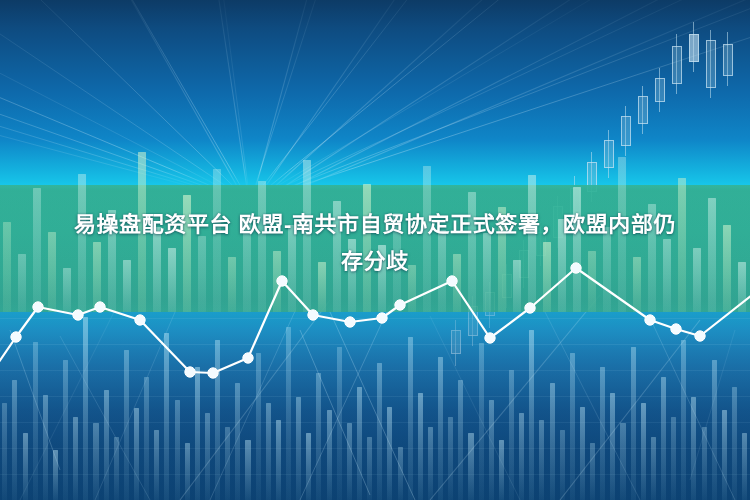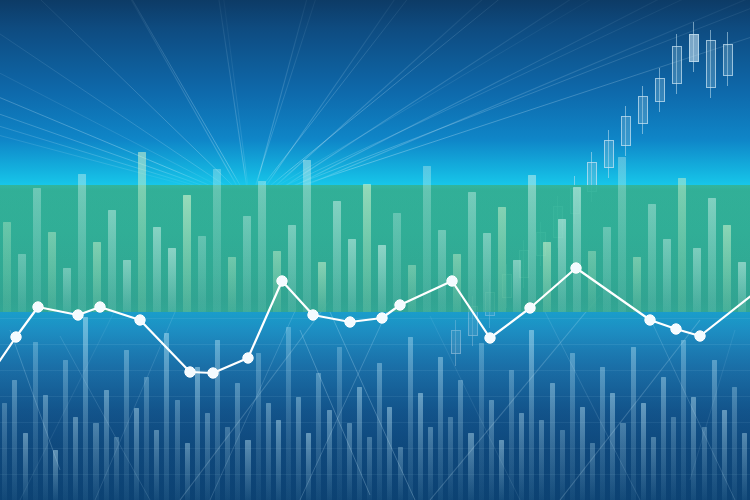--- a/index.html
+++ b/index.html
@@ -421,14 +421,18 @@
         <circle cx="452" cy="281" r="5.2" fill="#f4fbff" stroke="#ffffff" stroke-width="1"></circle>
         <circle cx="490" cy="338" r="5.2" fill="#f4fbff" stroke="#ffffff" stroke-width="1"></circle>
         <circle cx="530" cy="308" r="5.2" fill="#f4fbff" stroke="#ffffff" stroke-width="1"></circle>
         <circle cx="576" cy="268" r="5.2" fill="#f4fbff" stroke="#ffffff" stroke-width="1"></circle>
         <circle cx="650" cy="320" r="5.2" fill="#f4fbff" stroke="#ffffff" stroke-width="1"></circle>
         <circle cx="676" cy="329" r="5.2" fill="#f4fbff" stroke="#ffffff" stroke-width="1"></circle>
         <circle cx="700" cy="336" r="5.2" fill="#f4fbff" stroke="#ffffff" stroke-width="1"></circle>
       </g>
   </svg>
 
+  <div id="title-block">
+    <span class="title-line">易操盘配资平台 欧盟-南共市自贸协定正式签署，欧盟内部仍</span>
+    <span class="title-line">存分歧</span>
+  </div>
 
 </div>
 
 </body></html>

